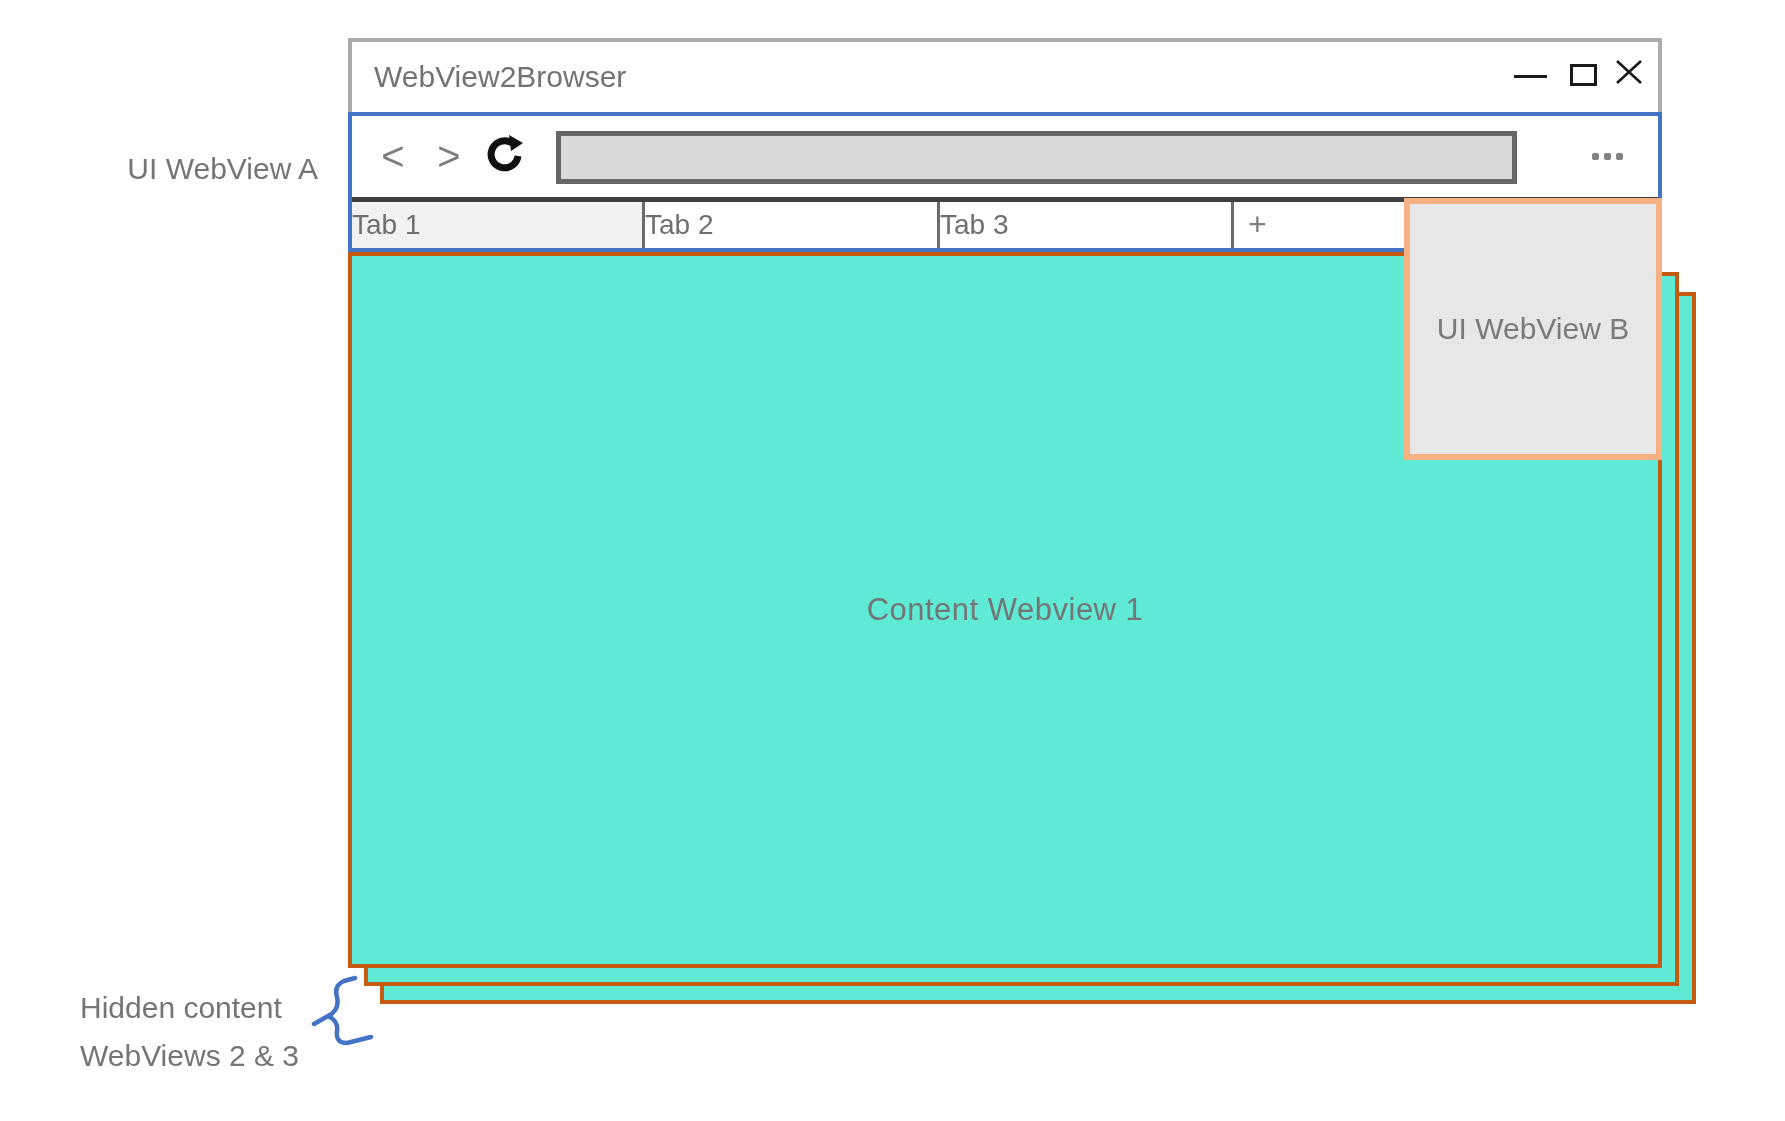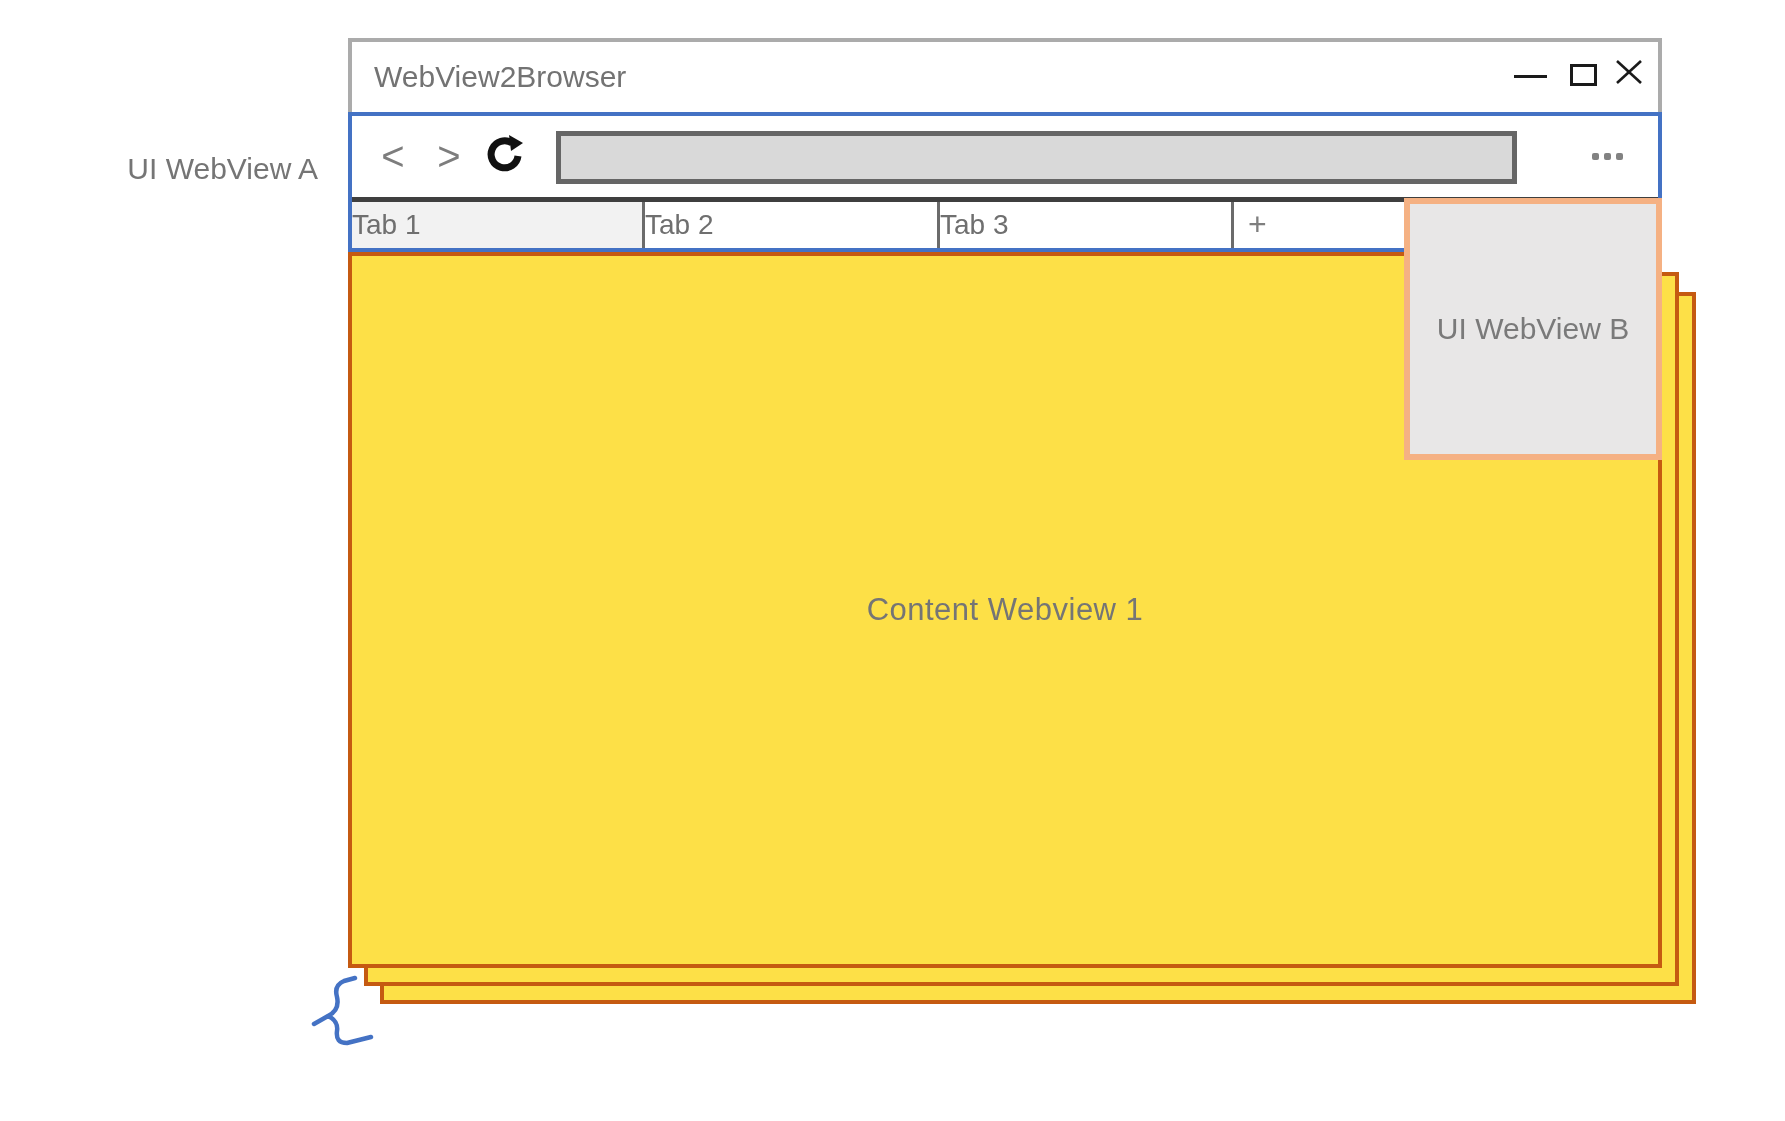--- a/index.html
+++ b/index.html
@@ -3,21 +3,21 @@
 <meta charset="utf-8">
 <style>
   html,body{margin:0;padding:0;background:#ffffff;}
   .page{
     position:relative;width:1785px;height:1121px;background:#ffffff;overflow:hidden;
     font-family:"Liberation Sans", sans-serif;
   }
   .abs{position:absolute;box-sizing:border-box;}
 
   
-  .rect{background:#fde047;border:4px solid #C55A11;}
+  .rect{background:#5eead4;border:4px solid #C55A11;}
   .rect3{left:380px;top:292px;width:1316px;height:712px;}
   .rect2{left:364px;top:272px;width:1315px;height:714px;}
   .rect1{left:348px;top:252px;width:1314px;height:716px;display:flex;align-items:center;justify-content:center;}
   .content-label{font-size:31px;color:#757575;letter-spacing:0.5px;}
 
   
   .titlebar{left:348px;top:38px;width:1314px;height:74px;background:#ffffff;
     border:4px solid #ABABAB;border-bottom:none;}
   .wtitle{position:absolute;left:22px;top:0;height:56px;line-height:70px;font-size:30px;color:#737373;}
   .btn-min{position:absolute;left:1158px;top:14px;width:42px;height:42px;cursor:default;}
@@ -120,19 +120,23 @@
   <div class="abs tab tabplus">
     <span class="tlabel">+</span>
   </div>
 
   <div class="abs label-a">UI WebView A</div>
 
   <div class="abs bpanel">
     <span>UI WebView B</span>
   </div>
 
+  <div class="abs label-hidden">
+    <div>Hidden content</div>
+    <div>WebViews 2 &amp; 3</div>
+  </div>
 
   <svg class="abs brace" width="130" height="100" viewBox="0 0 130 100">
     <path d="M 55,20 L 44,23 C 37,26 35,32 37,39 C 39,48 36,54 28,58 L 14,66
              M 28,58 C 35,61 38,67 37,73 C 36,81 39,85 47,85 L 71,79" fill="none" stroke="#4472C4" stroke-width="4.5" stroke-linecap="round" stroke-linejoin="round"></path>
   </svg>
 
 </div>
 
 </body></html>

